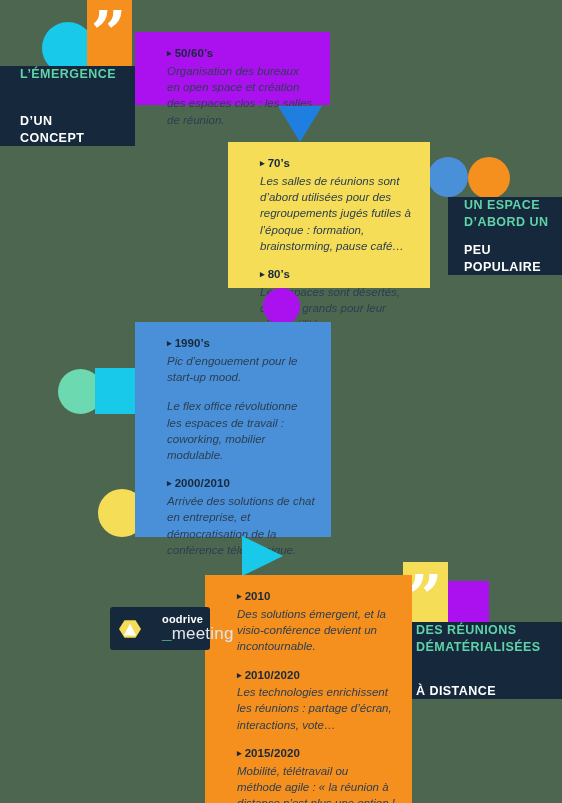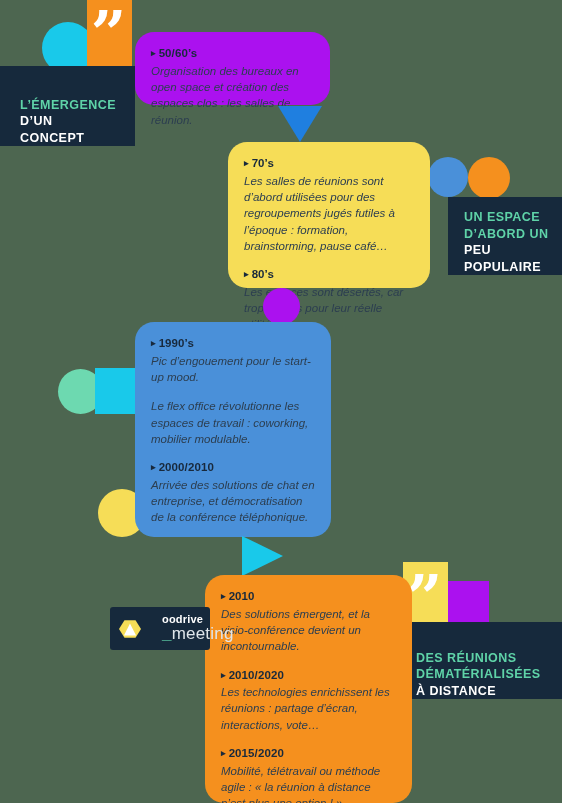--- a/index.html
+++ b/index.html
@@ -7,29 +7,29 @@
   #stage{position:relative;width:562px;height:803px;overflow:hidden;background:#4d6650;}
   .abs{position:absolute;}
   .box{position:absolute;box-sizing:border-box;}
 
   
   .circ{border-radius:50%;}
   .tri-down{width:0;height:0;border-left:22px solid transparent;border-right:22px solid transparent;border-top:36px solid #1f7fe0;}
   .tri-right{width:0;height:0;border-top:20px solid transparent;border-bottom:20px solid transparent;border-left:41px solid #19c9ea;}
 
   
-  .card{box-sizing:border-box;padding:14px 16px 16px 16px;border-radius:19px;}
+  .card{box-sizing:border-box;padding:14px 16px 16px 32px;}
   .entry{margin-bottom:13px;}
   .entry:last-child{margin-bottom:0;}
   .eyebrow{font-weight:bold;font-size:11.5px;letter-spacing:.1px;color:#18293c;line-height:1.35;margin-bottom:1px;}
   .eyebrow .caret{font-size:9px;margin-right:3px;vertical-align:1px;}
   .body{font-size:11.5px;line-height:1.42;color:#2c3e50;font-style:italic;}
 
   
-  .panel{box-sizing:border-box;background:#16293c;display:flex;flex-direction:column;justify-content:flex-end;padding:0 20px;}
+  .panel{box-sizing:border-box;background:#16293c;display:flex;flex-direction:column;justify-content:space-between;padding:0 20px;}
   .panel .l1,.panel .l2{font-weight:bold;font-size:12.5px;letter-spacing:.45px;line-height:1.32;}
   .panel .l1{color:#5fd3a8;}
   .panel .l2{color:#ffffff;}
 
   
   .quoteblock{display:flex;align-items:flex-start;justify-content:center;}
   .qmark{color:#ffffff;font-family:"DejaVu Serif",serif;font-weight:bold;font-size:62px;line-height:.78;letter-spacing:2px;}
 
   
   .logo{background:#16293c;border-radius:3px;display:flex;align-items:center;padding:0 9px;box-sizing:border-box;gap:14px;}

